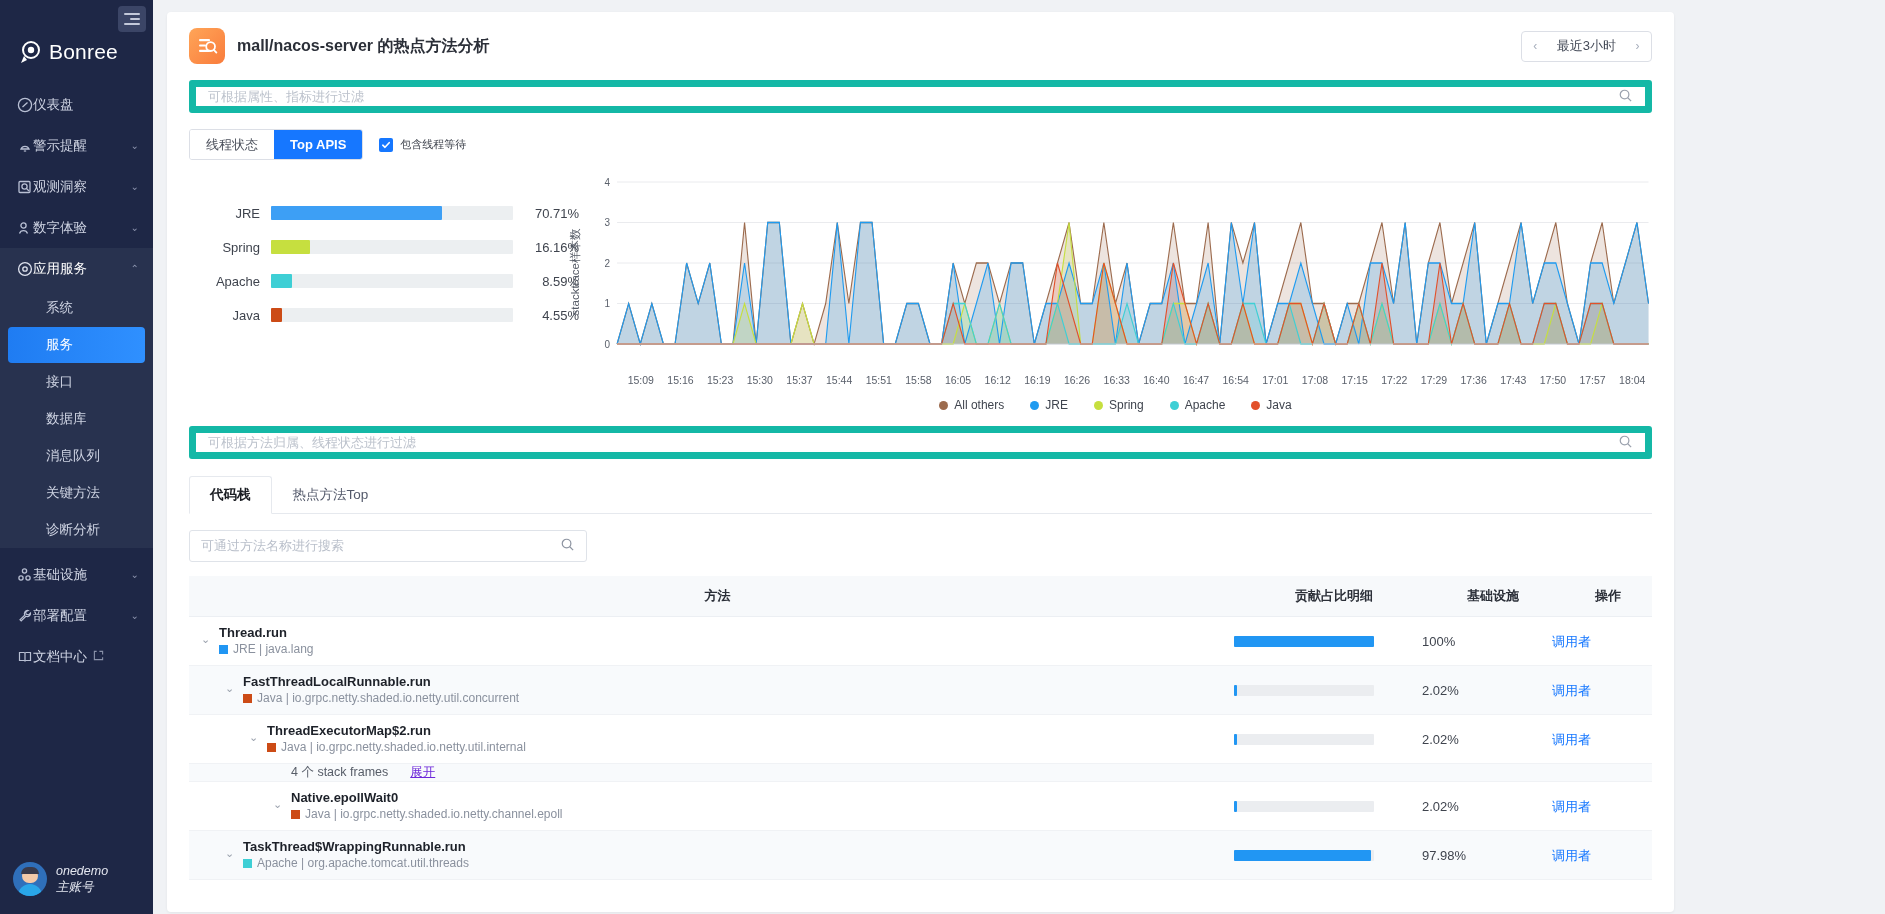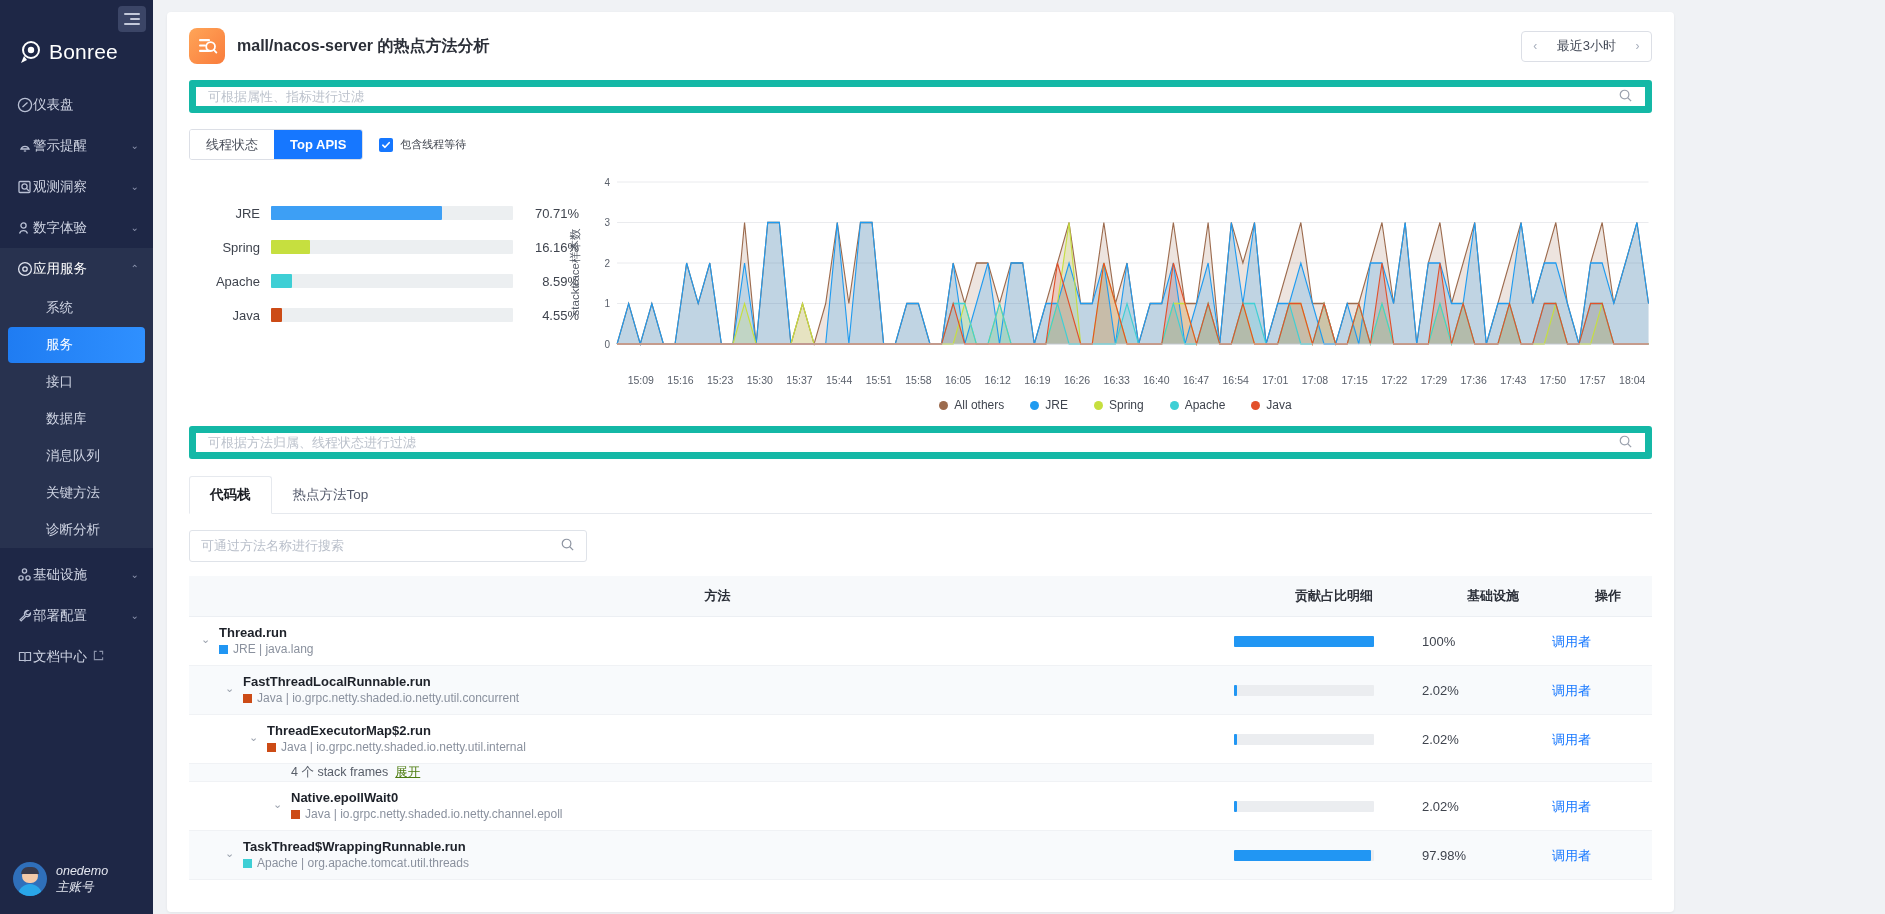--- a/index.html
+++ b/index.html
@@ -150,21 +150,21 @@
   .chev-cell { width: 18px; flex: 0 0 18px; color: #9aa1ad; font-size: 11px; padding-top: 9px; cursor: pointer; }
   .m-name { font-size: 13px; font-weight: 700; color: #1d2129; line-height: 17px; }
   .m-sub { font-size: 12px; color: #8a919e; line-height: 17px; display: flex; align-items: center; gap: 5px; }
   .sq { width: 9px; height: 9px; display: inline-block; }
   .pct-track { width: 140px; height: 11px; background: #ebedf0; position: relative; border-radius: 1px; }
   .pct-fill { position: absolute; left: 0; top: 0; bottom: 0; background: #2196f3; border-radius: 1px; }
   .pct-txt { font-size: 13px; color: #3f444e; }
   .act { font-size: 13px; color: #1677ff; cursor: pointer; }
   .frames-row td { padding: 13px 0 13px 0; }
   .frames-txt { font-size: 12.5px; color: #575d68; padding-left: 68px; }
-  .frames-txt a { color: #4d7c0f; cursor: pointer; margin-left: 7px; text-decoration: underline; }
+  .frames-txt a { color: #6d28d9; cursor: pointer; margin-left: 22px; text-decoration: underline; }
 </style>
 </head>
 <body>
 
 <div class="app">
 
   <div class="sidebar">
     <div class="collapse-btn">
       <span class="bars">
           <i></i>

